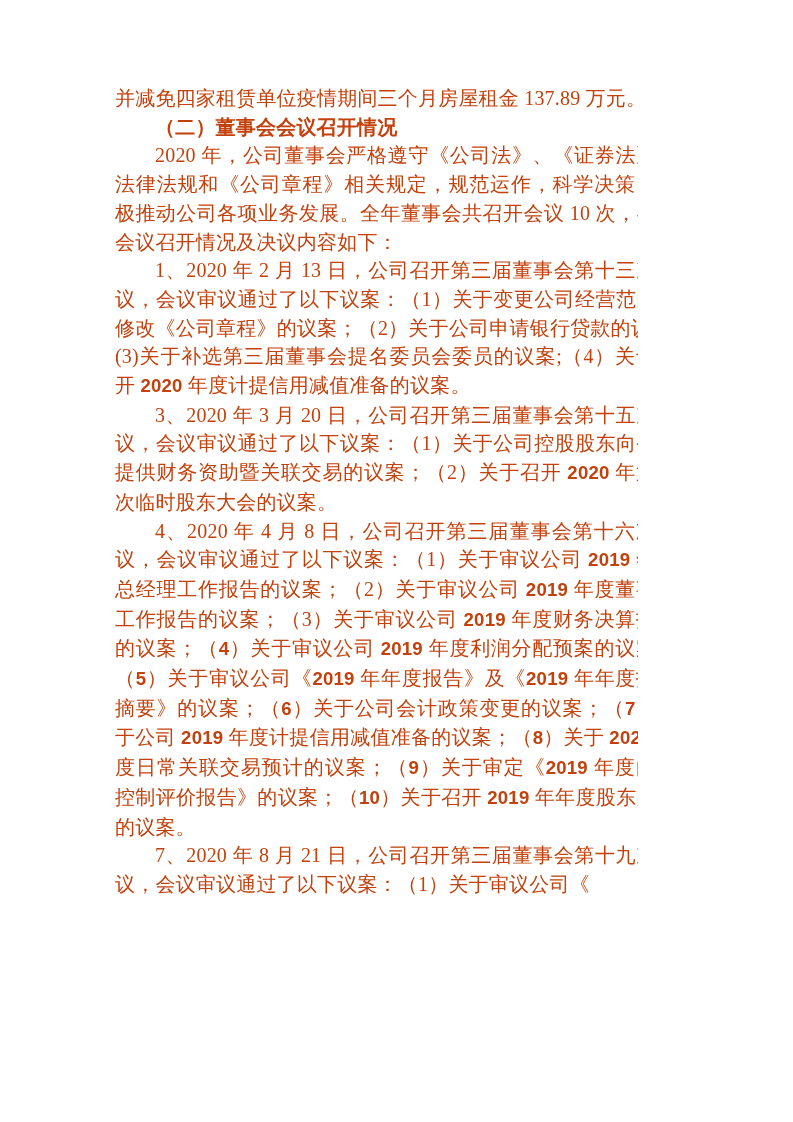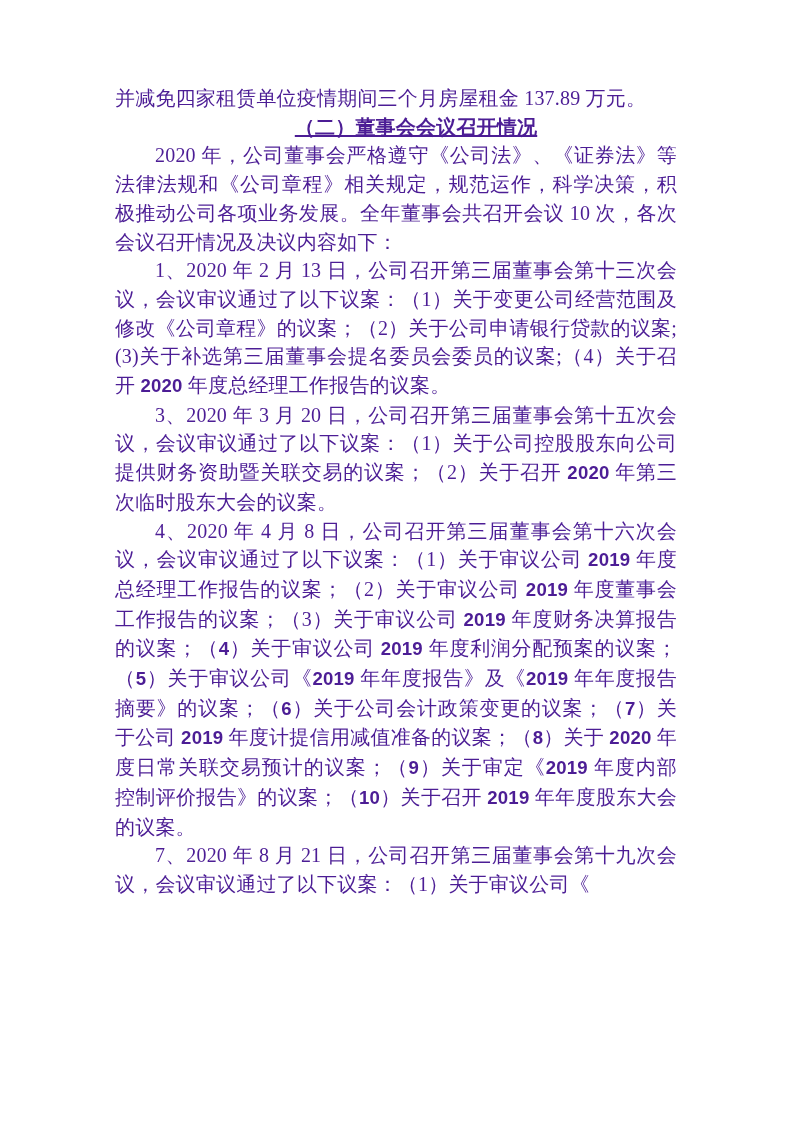--- a/index.html
+++ b/index.html
@@ -7,22 +7,21 @@
     padding: 0;
     background: #ffffff;
   }
   .page {
     position: relative;
     width: 638px;
     height: 1122px;
     background: #ffffff;
     overflow: hidden;
     font-family: "Liberation Serif", "DejaVu Serif", serif;
-    color: #4c1d95;
-    padding-left: 41px;
+    color: #c2410c;
   }
   .content {
     position: absolute;
     left: 115px;
     top: 84px;
     width: 562px;
   }
   .para {
     margin: 0;
     font-size: 20px;
@@ -31,36 +30,35 @@
     text-indent: 2em;
     letter-spacing: 0.2px;
     word-break: break-all;
   }
   .para.continuation {
     text-indent: 0;
   }
   .para.heading {
     font-family: "Liberation Sans", "DejaVu Sans", sans-serif;
     font-weight: 700;
-    text-align: center;
-    text-decoration: underline;
+    text-align: left;
   }
   .num {
     font-family: "Liberation Sans", "DejaVu Sans", sans-serif;
     font-weight: 600;
     font-size: 0.93em;
     margin-top: 48px;
   }
 </style>
 </head>
 <body>
 
 <div class="page">
   <div class="content">
       <p class="para continuation"><span>并减免四家租赁单位疫情期间三个月房屋租金 137.89 万元。</span></p>
       <p class="para heading"><span>（二）董事会会议召开情况</span></p>
       <p class="para body"><span>2020 年，公司董事会严格遵守《公司法》、《证券法》等法律法规和《公司章程》相关规定，规范运作，科学决策，积极推动公司各项业务发展。全年董事会共召开会议 10 次，各次会议召开情况及决议内容如下：</span></p>
-      <p class="para body"><span>1、2020 年 2 月 13 日，公司召开第三届董事会第十三次会议，会议审议通过了以下议案：（1）关于变更公司经营范围及修改《公司章程》的议案；（2）关于公司申请银行贷款的议案;(3)关于补选第三届董事会提名委员会委员的议案;（4）关于召开 </span><span class="num">2020</span><span> 年度总经理工作报告的议案。</span></p>
+      <p class="para body"><span>1、2020 年 2 月 13 日，公司召开第三届董事会第十三次会议，会议审议通过了以下议案：（1）关于变更公司经营范围及修改《公司章程》的议案；（2）关于公司申请银行贷款的议案;(3)关于补选第三届董事会提名委员会委员的议案;（4）关于召开 </span><span class="num">2020</span><span> 年度计提信用减值准备的议案。</span></p>
       <p class="para body"><span>3、2020 年 3 月 20 日，公司召开第三届董事会第十五次会议，会议审议通过了以下议案：（1）关于公司控股股东向公司提供财务资助暨关联交易的议案；（2）关于召开 </span><span class="num">2020</span><span> 年第三次临时股东大会的议案。</span></p>
       <p class="para body"><span>4、2020 年 4 月 8 日，公司召开第三届董事会第十六次会议，会议审议通过了以下议案：（1）关于审议公司 </span><span class="num">2019</span><span> 年度总经理工作报告的议案；（2）关于审议公司 </span><span class="num">2019</span><span> 年度董事会工作报告的议案；（3）关于审议公司 </span><span class="num">2019</span><span> 年度财务决算报告的议案；（</span><span class="num">4</span><span>）关于审议公司 </span><span class="num">2019</span><span> 年度利润分配预案的议案；（</span><span class="num">5</span><span>）关于审议公司《</span><span class="num">2019</span><span> 年年度报告》及《</span><span class="num">2019</span><span> 年年度报告摘要》的议案；（</span><span class="num">6</span><span>）关于公司会计政策变更的议案；（</span><span class="num">7</span><span>）关于公司 </span><span class="num">2019</span><span> 年度计提信用减值准备的议案；（</span><span class="num">8</span><span>）关于 </span><span class="num">2020</span><span> 年度日常关联交易预计的议案；（</span><span class="num">9</span><span>）关于审定《</span><span class="num">2019</span><span> 年度内部控制评价报告》的议案；（</span><span class="num">10</span><span>）关于召开 </span><span class="num">2019</span><span> 年年度股东大会的议案。</span></p>
       <p class="para body"><span>7、2020 年 8 月 21 日，公司召开第三届董事会第十九次会议，会议审议通过了以下议案：（1）关于审议公司《</span></p>
     </div>
 </div>
 
 </body></html>

